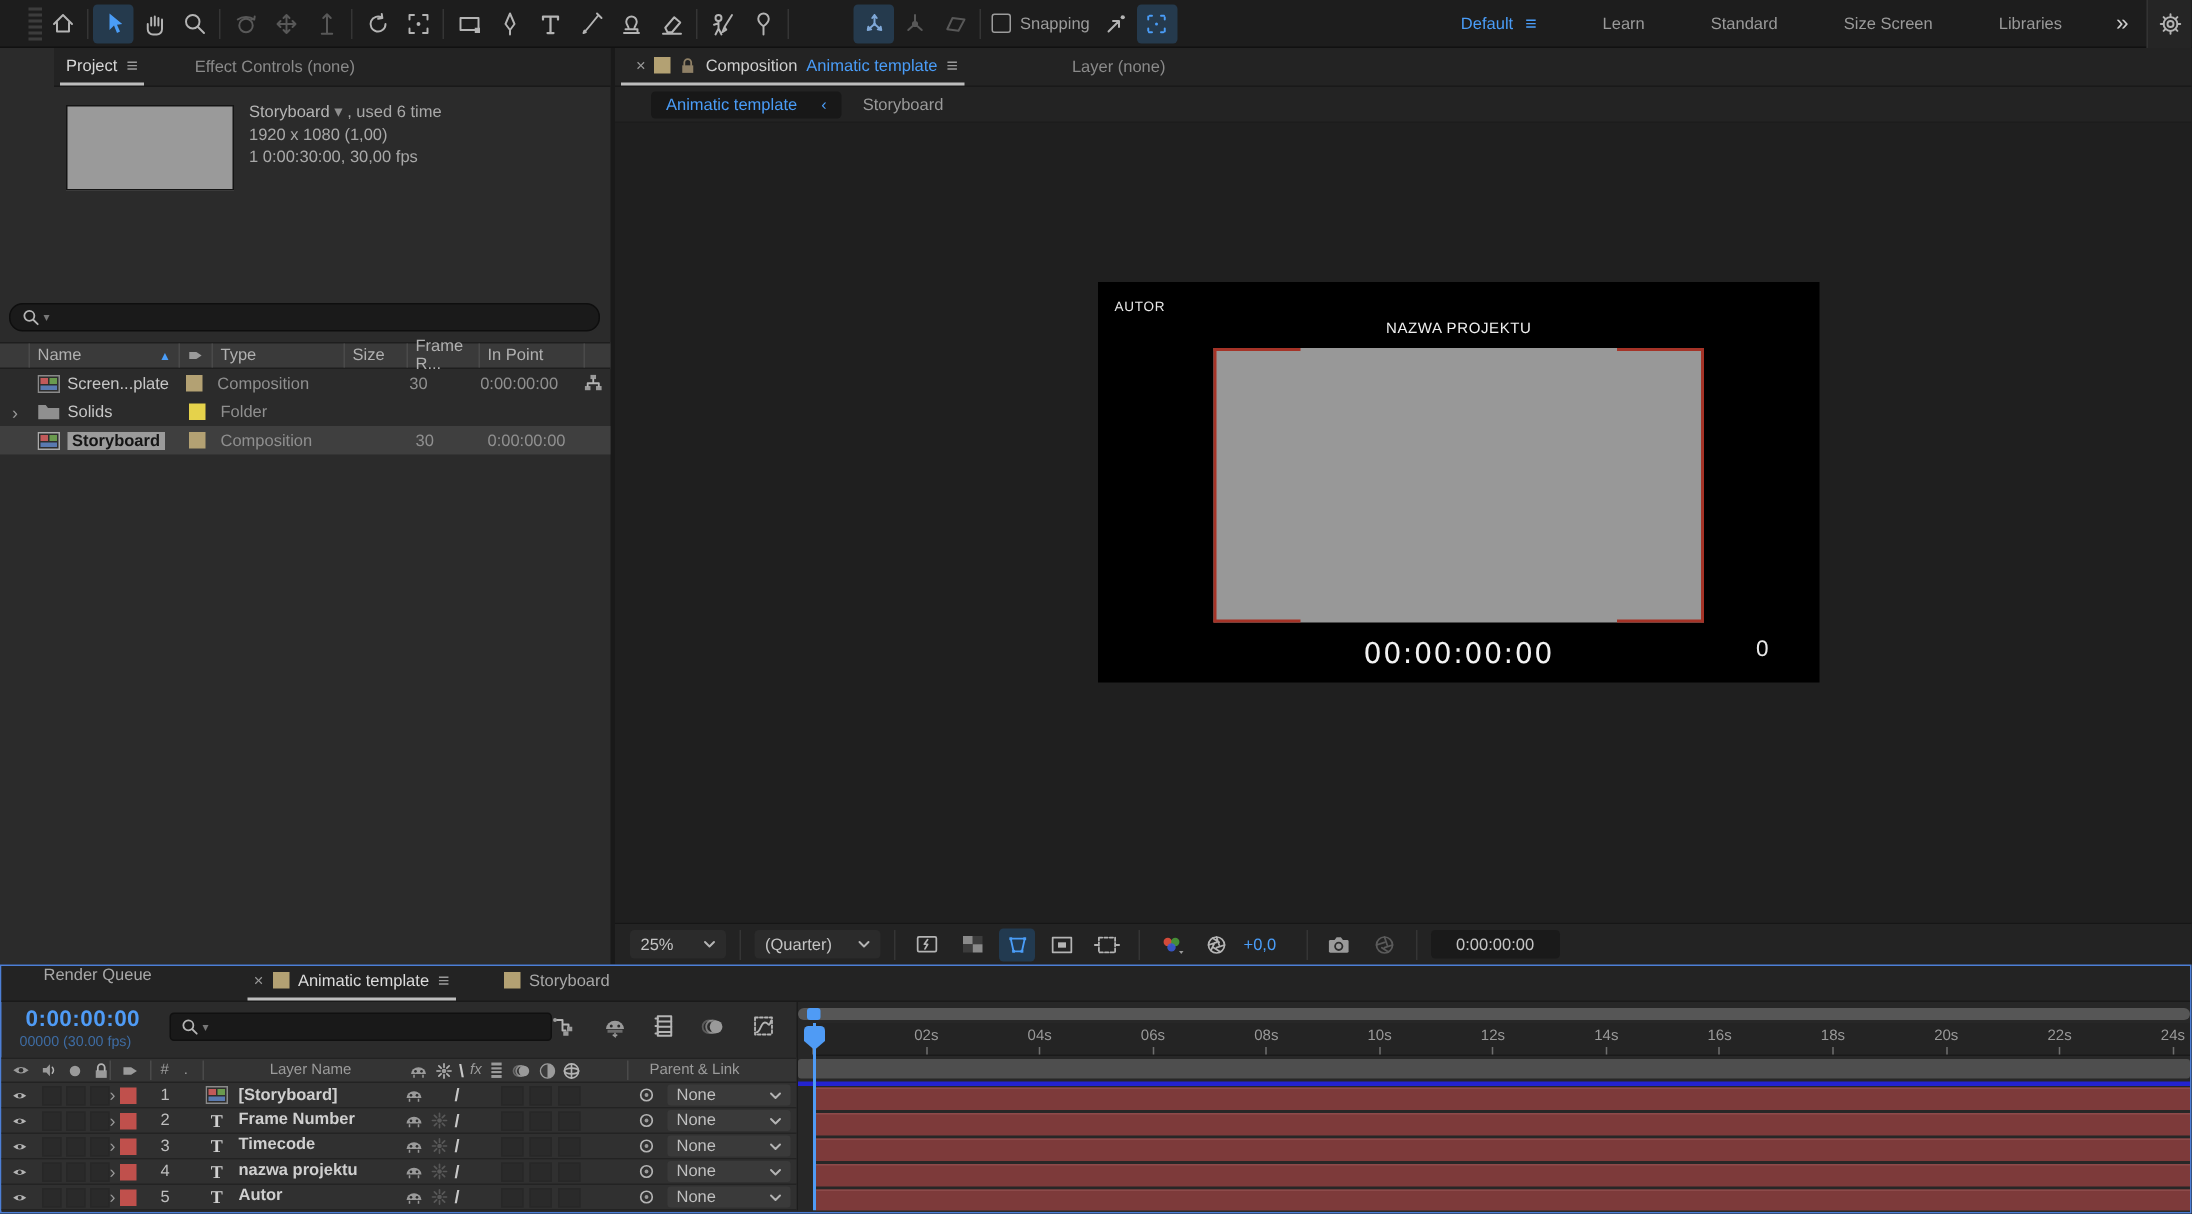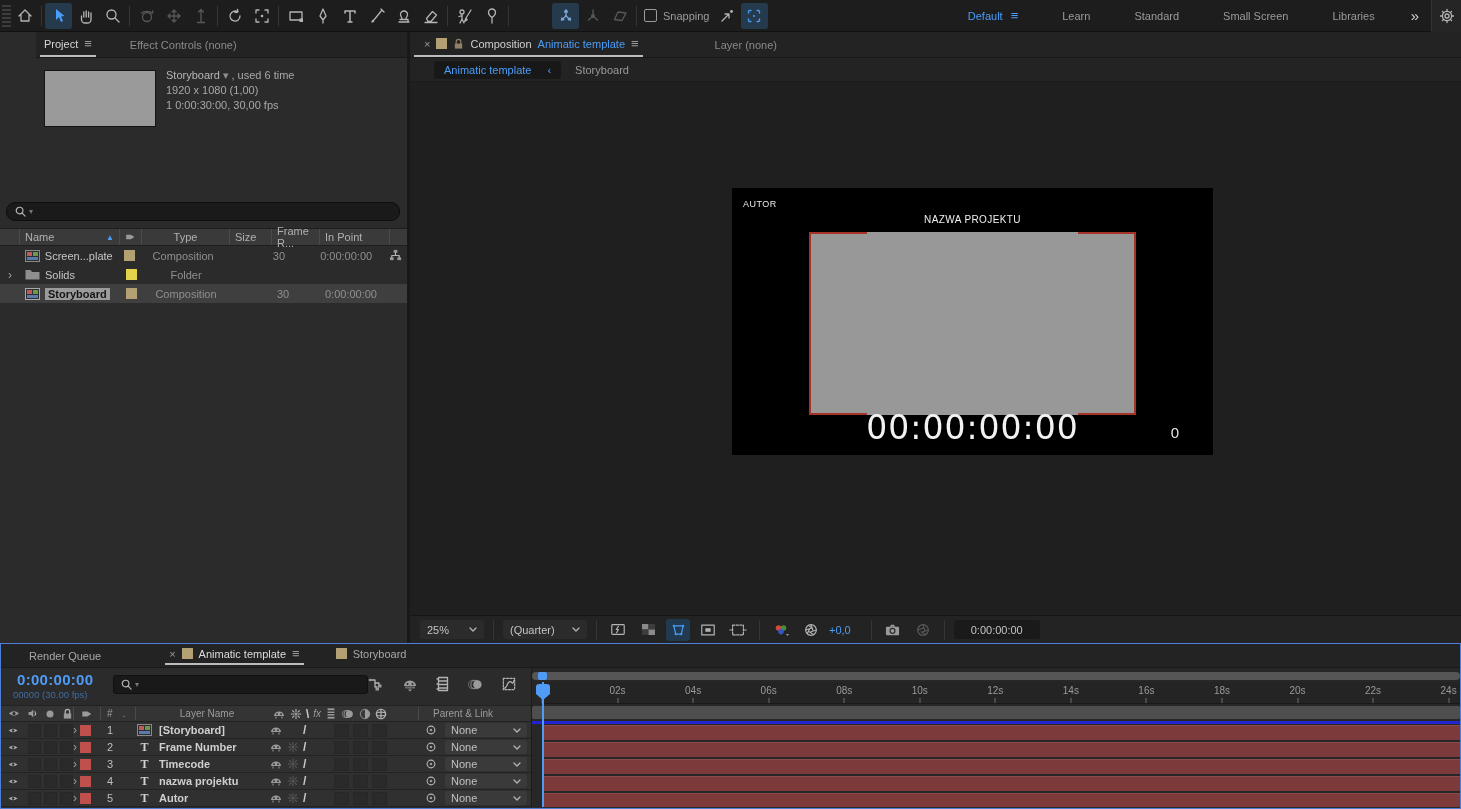--- a/index.html
+++ b/index.html
@@ -5,21 +5,21 @@
   * { margin:0; padding:0; box-sizing:border-box; }
   html,body { width:1461px; height:809px; overflow:hidden; background:#191919;
     font-family:"Liberation Sans", sans-serif; font-size:11px; color:#b8b8b8;
     -webkit-user-select:none; user-select:none; }
   svg.ic { stroke:#b4b4b4; fill:none; stroke-width:1.3; stroke-linecap:round; stroke-linejoin:round; display:block; }
   svg.ic.dim { stroke:#585858; }
   svg.ic.blue { stroke:var(--accent-blue); }
 
   
   .toolbar { position:absolute; top:0; left:0; right:0; height:32px; background:#1d1d1d;
-    display:flex; align-items:center; border-bottom:1px solid #111; }
+    display:flex; align-items:center; border-bottom:1px solid #111;padding-left:17px; }
   .grip { width:9px; height:22px; margin-left:2px;
     background:repeating-linear-gradient(to bottom,#3c3c3c 0 2px,transparent 2px 4px);
     background-size:2px 100%; background-position:2px 0; background-repeat:repeat-x; }
   .tbtn { width:27px; height:26px; display:flex; align-items:center; justify-content:center; border-radius:3px; }
   .tbtn.active { background:#253a4d; }
   .tsep { width:1px; height:20px; background:#353535; margin:0 3px; }
   .snap-wrap { display:flex; align-items:center; gap:6px; margin:0 4px; color:#9c9c9c; }
   .snap-box { width:13px; height:13px; border:1.4px solid #9c9c9c; border-radius:2px; }
   .ws { margin-left:auto; display:flex; align-items:center; gap:0; height:100%; }
   .ws-item { padding:0 22px; color:#9a9a9a; display:flex; align-items:center; height:100%; gap:8px; }
@@ -43,21 +43,21 @@
   .psearch { position:absolute; left:6px; top:170px; width:394px; height:19px; background:#1a1a1a;
     border:1px solid #0e0e0e; border-radius:9px; display:flex; align-items:center; padding:0 7px; gap:2px; }
   .ptable { position:absolute; left:0; top:196px; right:0; }
   .prow, .phead { display:flex; align-items:center; height:19px; }
   .phead { background:#3a3a3a; color:#b0b0b0; border-top:1px solid #1e1e1e; border-bottom:1px solid #1e1e1e; height:18px; }
   .phead .c { border-right:1px solid #4a4a4a; height:100%; display:flex; align-items:center; padding:0 5px; }
   .prow .c { padding:0 5px; display:flex; align-items:center; }
   .c-exp { width:20px; justify-content:center; }
   .c-name { width:100px; }
   .c-tag { width:22px; justify-content:center; }
-  .c-type { width:88px;justify-content:center; }
+  .c-type { width:88px; }
   .c-size { width:42px; }
   .c-fr { width:48px; }
   .c-in { width:70px; }
   .c-extra { flex:1; border-right:none !important; }
   .prow { color:#8f8f8f; }
   .prow .nm { color:#c6c6c6; display:flex; align-items:center; gap:5px; }
   .prow.selected { background:#3f3f3f; }
   .prow.selected .nm-text { background:#9b9b9b; color:#151515; font-weight:bold; padding:0 3px; }
   .chip { width:11px; height:11px; display:inline-block; }
   .chip-tan { background:var(--label-tan); }
@@ -71,33 +71,33 @@
   .comp { flex:1; background:#232323; display:flex; flex-direction:column; position:relative; }
   .crumbs { height:24px; background:#232323; display:flex; align-items:center; gap:14px; padding-left:24px; border-bottom:1px solid #1c1c1c; }
   .crumb-pill { background:#181818; border-radius:3px; height:18px; display:flex; align-items:center; gap:16px; padding:0 10px; color:var(--accent-blue); }
   .viewer { flex:1; position:relative; background:#1f1f1f; }
   .comp-frame { position:absolute; left:322px; top:106px; width:481px; height:267px; background:#000; }
   .cf-author { position:absolute; left:11px; top:11px; font-size:9px; letter-spacing:.5px; color:#e9e9e9; }
   .cf-nazwa { position:absolute; top:26px; left:0; width:100%; text-align:center; font-size:10px; letter-spacing:.4px; color:#f0f0f0; }
   .cf-gray { position:absolute; left:77px; top:44px; width:327px; height:183px; background:#989898;
     border-left:2px solid #a53327; border-right:2px solid #a53327; }
   .corn { position:absolute; width:58px; height:2px; background:#a53327; }
-  .cf-tc { position:absolute; bottom:8px; left:0; width:100%; text-align:center; font-size:33px; letter-spacing:1px; color:#f2f2f2; font-family:"DejaVu Sans", sans-serif; font-weight:400; }
+  .cf-tc { position:absolute; bottom:8px; left:0; width:100%; text-align:center; font-size:19px; letter-spacing:1px; color:#f2f2f2; font-family:"DejaVu Sans", sans-serif; font-weight:400; }
   .cf-fn { position:absolute; right:34px; bottom:14px; font-size:15px; color:#e8e8e8; }
   .vbar { height:28px; background:#232323; border-top:1px solid #161616; display:flex; align-items:center; gap:6px; padding-left:10px; }
   .vsel { height:19px; background:#2b2b2b; border-radius:3px; display:flex; align-items:center; justify-content:space-between; padding:0 7px; color:#c4c4c4; }
   .vtime { height:19px; width:86px; background:#1a1a1a; border-radius:3px; display:flex; align-items:center; justify-content:center; color:#c4c4c4; }
   .vbtn { width:24px; height:22px; display:flex; align-items:center; justify-content:center; border-radius:3px; }
   .vbtn.active { background:#223a50; }
   .exp-val { color:var(--accent-blue); }
 
   
   .timeline { position:absolute; top:643px; left:0; width:1461px; height:166px; background:#2b2b2b;
     border:1px solid var(--focus-border); }
-  .tl-tabs { height:24px; background:#232323; display:flex; align-items:center; position:relative; border-bottom:1px solid #1a1a1a; }
+  .tl-tabs { height:24px; background:#232323; display:flex; position:relative; border-bottom:1px solid #1a1a1a; }
   .tl-body { display:flex; height:139px; }
   .tl-left { width:531px; position:relative; border-right:1px solid #1c1c1c; }
   .tl-controls { height:37px; position:relative; }
   .big-tc { position:absolute; left:16px; top:3px; font-size:15px; font-weight:bold; color:var(--timecode-blue); letter-spacing:.3px; }
   .sub-tc { position:absolute; left:12px; top:21px; font-size:9.5px; color:#3e6ca3; }
   .tl-search { position:absolute; left:112px; top:7px; width:255px; height:19px; background:#191919; border:1px solid #101010; border-radius:3px; display:flex; align-items:center; padding:0 6px; gap:2px; }
   .tl-cicons { position:absolute; right:14px; top:8px; display:flex; gap:17px; align-items:center; }
   .tl-header { height:17px; background:#343434; border-top:1px solid #222; border-bottom:1px solid #222;
     display:flex; align-items:center; color:#9c9c9c; font-size:10px; }
   .hsep { width:1px; height:13px; background:#4a4a4a; }
@@ -105,21 +105,21 @@
   .hc-label { width:26px; display:flex; justify-content:center; }
   .hc-num { width:34px; padding-left:6px; display:flex; gap:10px; }
   .hc-name { width:132px; padding-left:10px;text-align:center; }
   .hc-sw { width:150px; display:flex; gap:4px; align-items:center; padding-left:4px; }
   .hc-parent { flex:1; padding-left:14px; }
   .lrow { height:17px; display:flex; align-items:center; background:#303030; border-bottom:1px solid #232323; }
   .lc-av { width:72px; display:flex; align-items:center; padding-left:7px; gap:3px; }
   .cellbox { width:15px; height:13px; background:#2a2a2a; border:1px solid #272727; }
   .lc-label { width:26px; display:flex; align-items:center; gap:3px; }
   .lc-num { width:34px; padding-left:8px; color:#bfbfbf; }
-  .lc-name { width:132px; padding-left:4px; display:flex; align-items:center; gap:7px; color:#cfcfcf; font-weight:bold; }
+  .lc-name { width:132px; padding-left:4px; display:flex; align-items:flex-start; gap:7px; color:#cfcfcf; font-weight:bold; }
   .lc-sw { width:150px; display:flex; align-items:center; gap:4px; padding-left:4px; }
   .lc-parent { flex:1; display:flex; align-items:center; gap:8px; padding-left:10px; }
   .pdrop { width:82px; height:14px; background:#3a3a3a; border-radius:2px; display:flex; align-items:center; justify-content:space-between; padding:0 6px; color:#c0c0c0; }
   .texticon { font-family:"Liberation Serif", serif; font-weight:bold; color:#d0d0d0; font-size:12px; width:15px; text-align:center; }
   .slash { color:#c8c8c8; font-size:12px; font-weight:bold; }
   .exp { color:#9a9a9a; font-size:12px; }
 
   .tl-right { flex:1; position:relative; background:#272727; overflow:hidden; }
   .navbar { position:absolute; left:0; right:0; top:4px; height:8px; background:#565656; border-radius:4px; }
   .nav-hd { position:absolute; left:6px; top:4px; width:9px; height:8px; background:var(--timecode-blue); border-radius:2px; }
@@ -276,21 +276,21 @@
       <span>Default</span>
       <span class="menu-glyph" style="color:var(--accent-blue)">≡</span>
     </div>
     <div class="ws-item">
         <span>Learn</span>
       </div>
     <div class="ws-item">
         <span>Standard</span>
       </div>
     <div class="ws-item">
-        <span>Small Screen</span>
+        <span>Size Screen</span>
       </div>
     <div class="ws-item">
         <span>Libraries</span>
       </div>
     <div class="ws-more">»</div>
     <div class="gear-tile">
       <svg class="ic" width="16" height="16" viewBox="0 0 16 16">
           <circle cx="8" cy="8" r="2"></circle>
           <circle cx="8" cy="8" r="4.6"></circle>
           <path d="M8 1.5 V3.4 M8 12.6 V14.5 M1.5 8 H3.4 M12.6 8 H14.5 M3.4 3.4 l1.3 1.3 M11.3 11.3 l1.3 1.3 M12.6 3.4 l-1.3 1.3 M4.7 11.3 l-1.3 1.3"></path>

